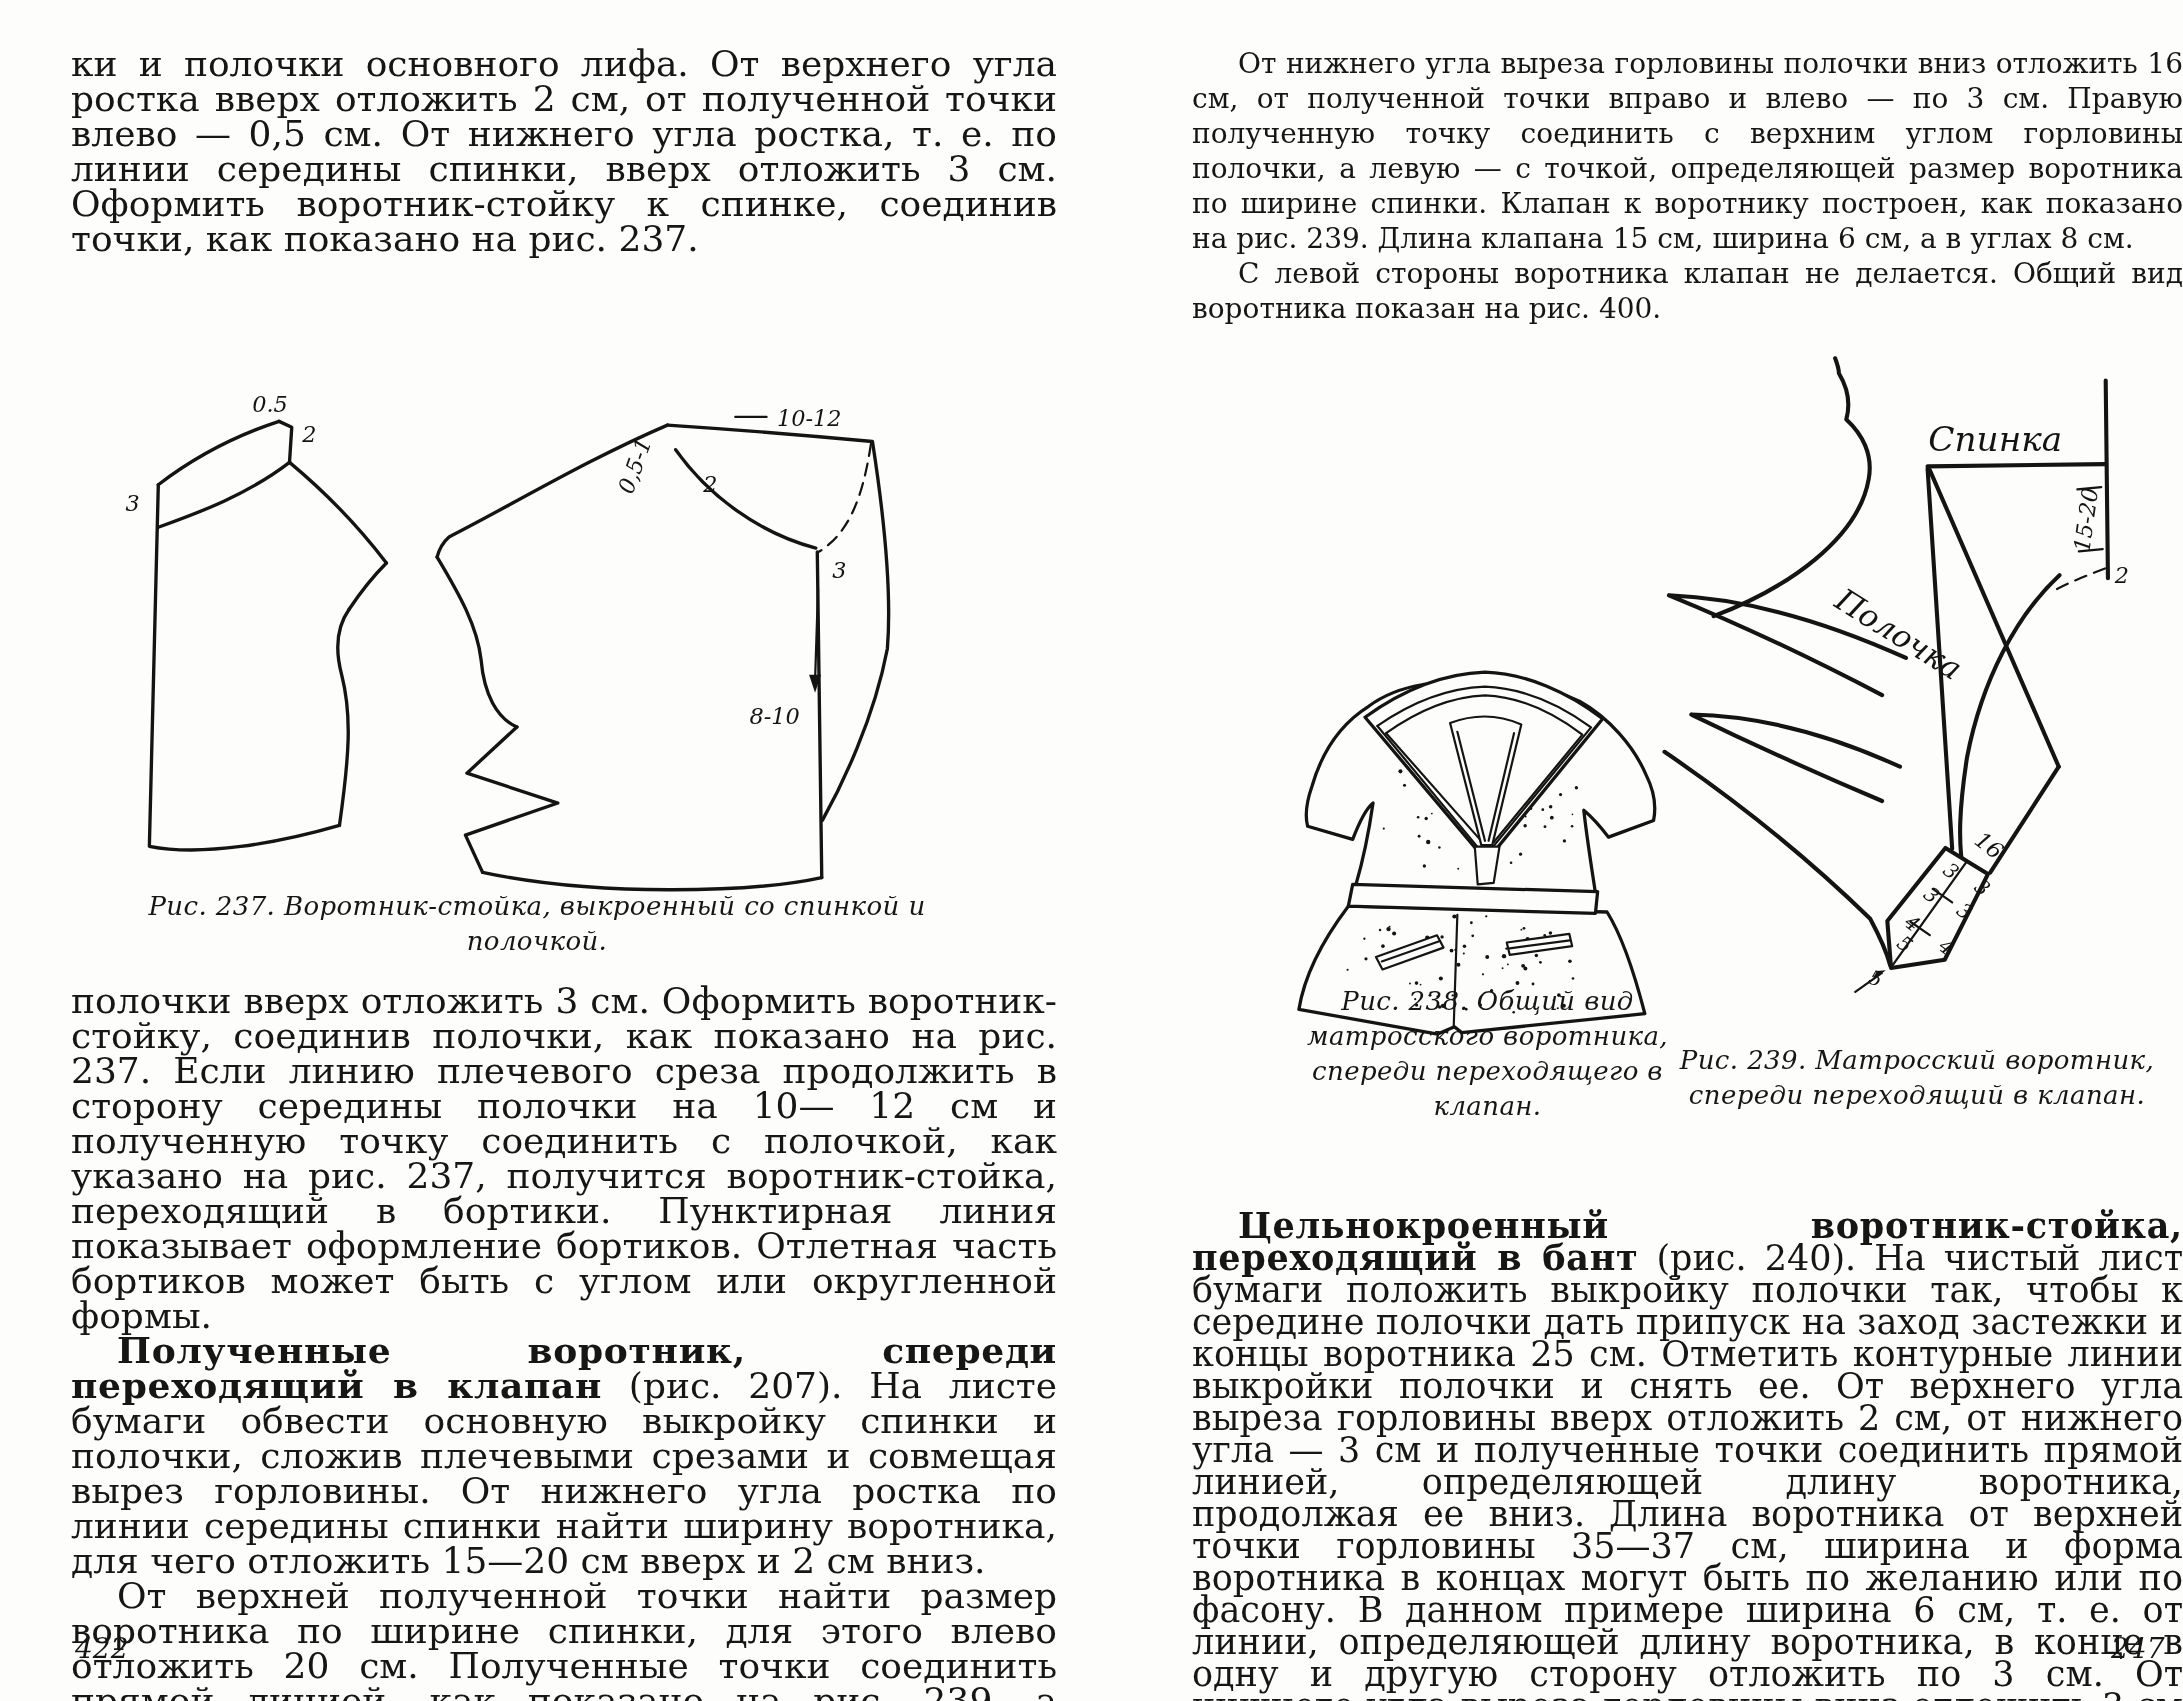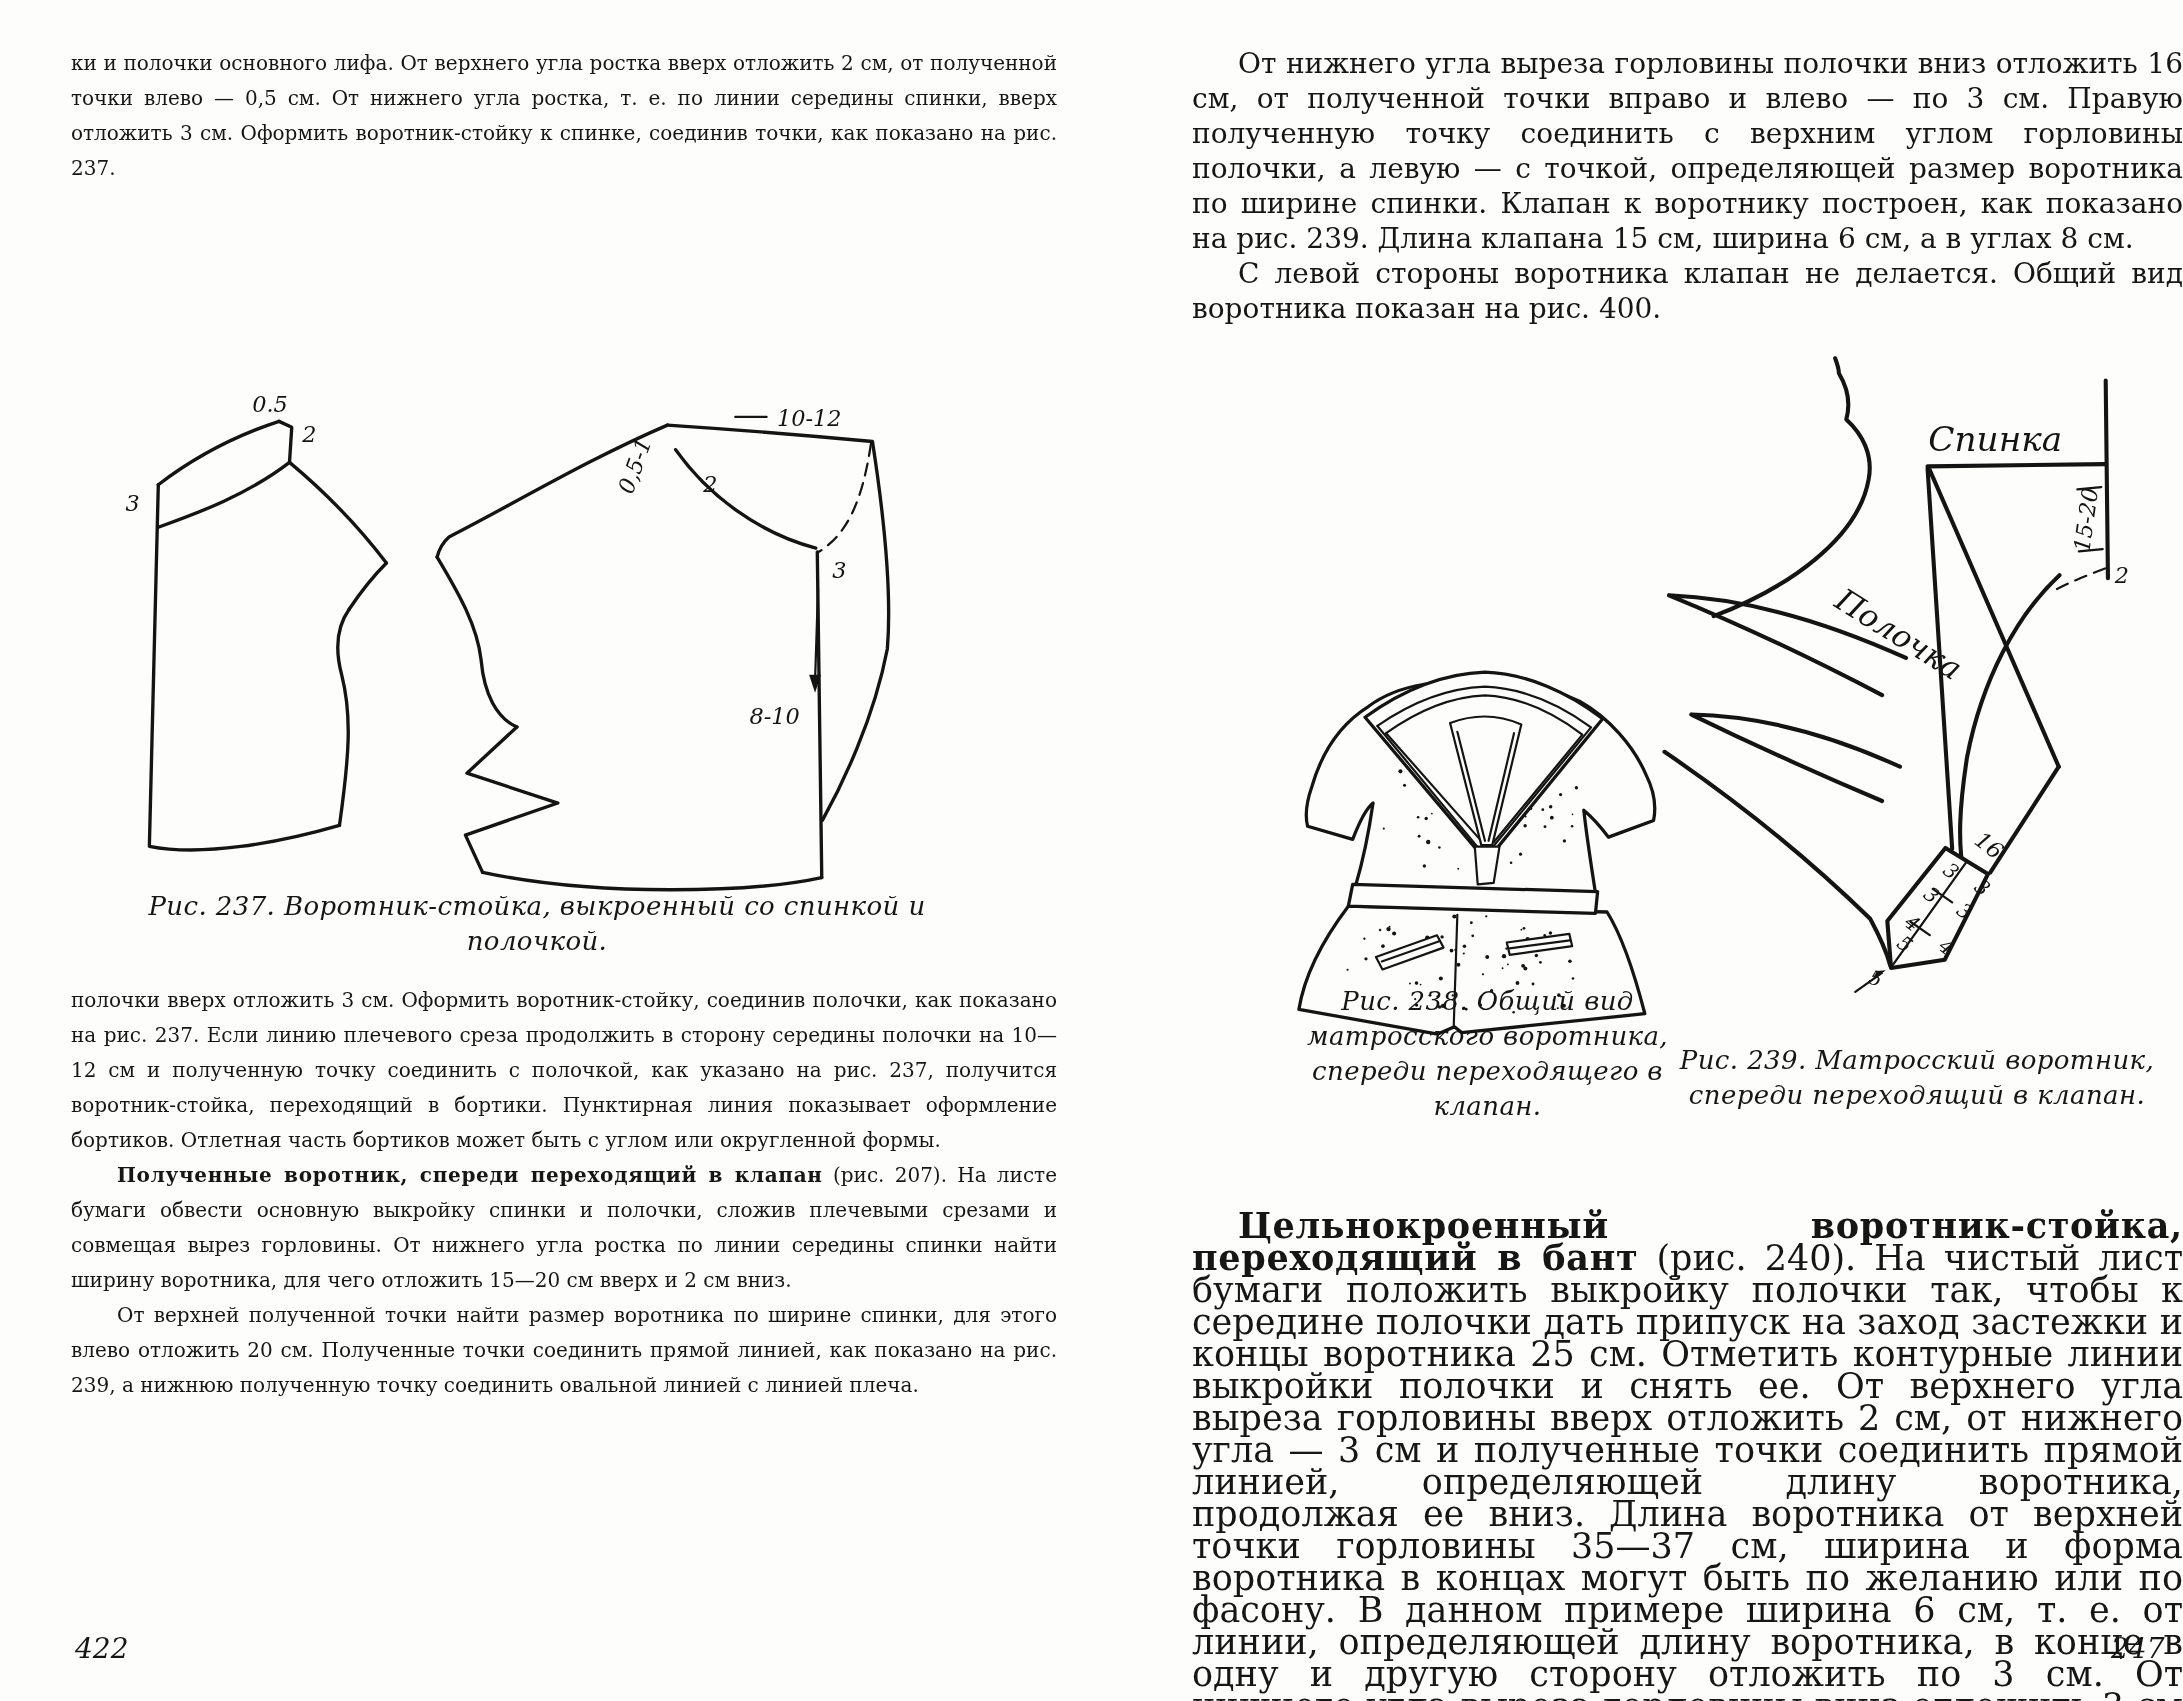--- a/index.html
+++ b/index.html
@@ -2,21 +2,21 @@
 <html style="font-size:12px"><head>
 <meta charset="utf-8">
 <style>
   html,body{margin:0;padding:0;background:#e8e6e0;}
   #canvas{
     position:relative;width:2183px;height:1701px;background:#fdfdfb;
     font-family:"DejaVu Serif","Liberation Serif",serif;color:#161616;overflow:hidden;
   }
   .txt{position:absolute;text-align:justify;}
   .txt p{margin:0;}
-  .pl .txt p{font-size:20px;line-height:35px;}
+  .pl .txt p{font-size:36px;line-height:35px;}
   .pr-top p{font-size:28px;line-height:35px;}
   .pr-bot p{font-size:35px;line-height:32px;}
   p.ind{text-indent:46px;}
   .lead{font-weight:bold;letter-spacing:0.7px;}
   .caption{position:absolute;text-align:center;font-size:26px;line-height:35px;letter-spacing:0.4px;font-style:italic;}
   .pagenum{position:absolute;font-size:28px;font-style:italic;}
   svg{position:absolute;overflow:visible;}
   svg path,svg line,svg polyline{fill:none;stroke:#141414;stroke-width:4.5;stroke-linecap:round;stroke-linejoin:round;}
   svg .thick{stroke-width:5.5;}
   svg .thin{stroke-width:3;}

